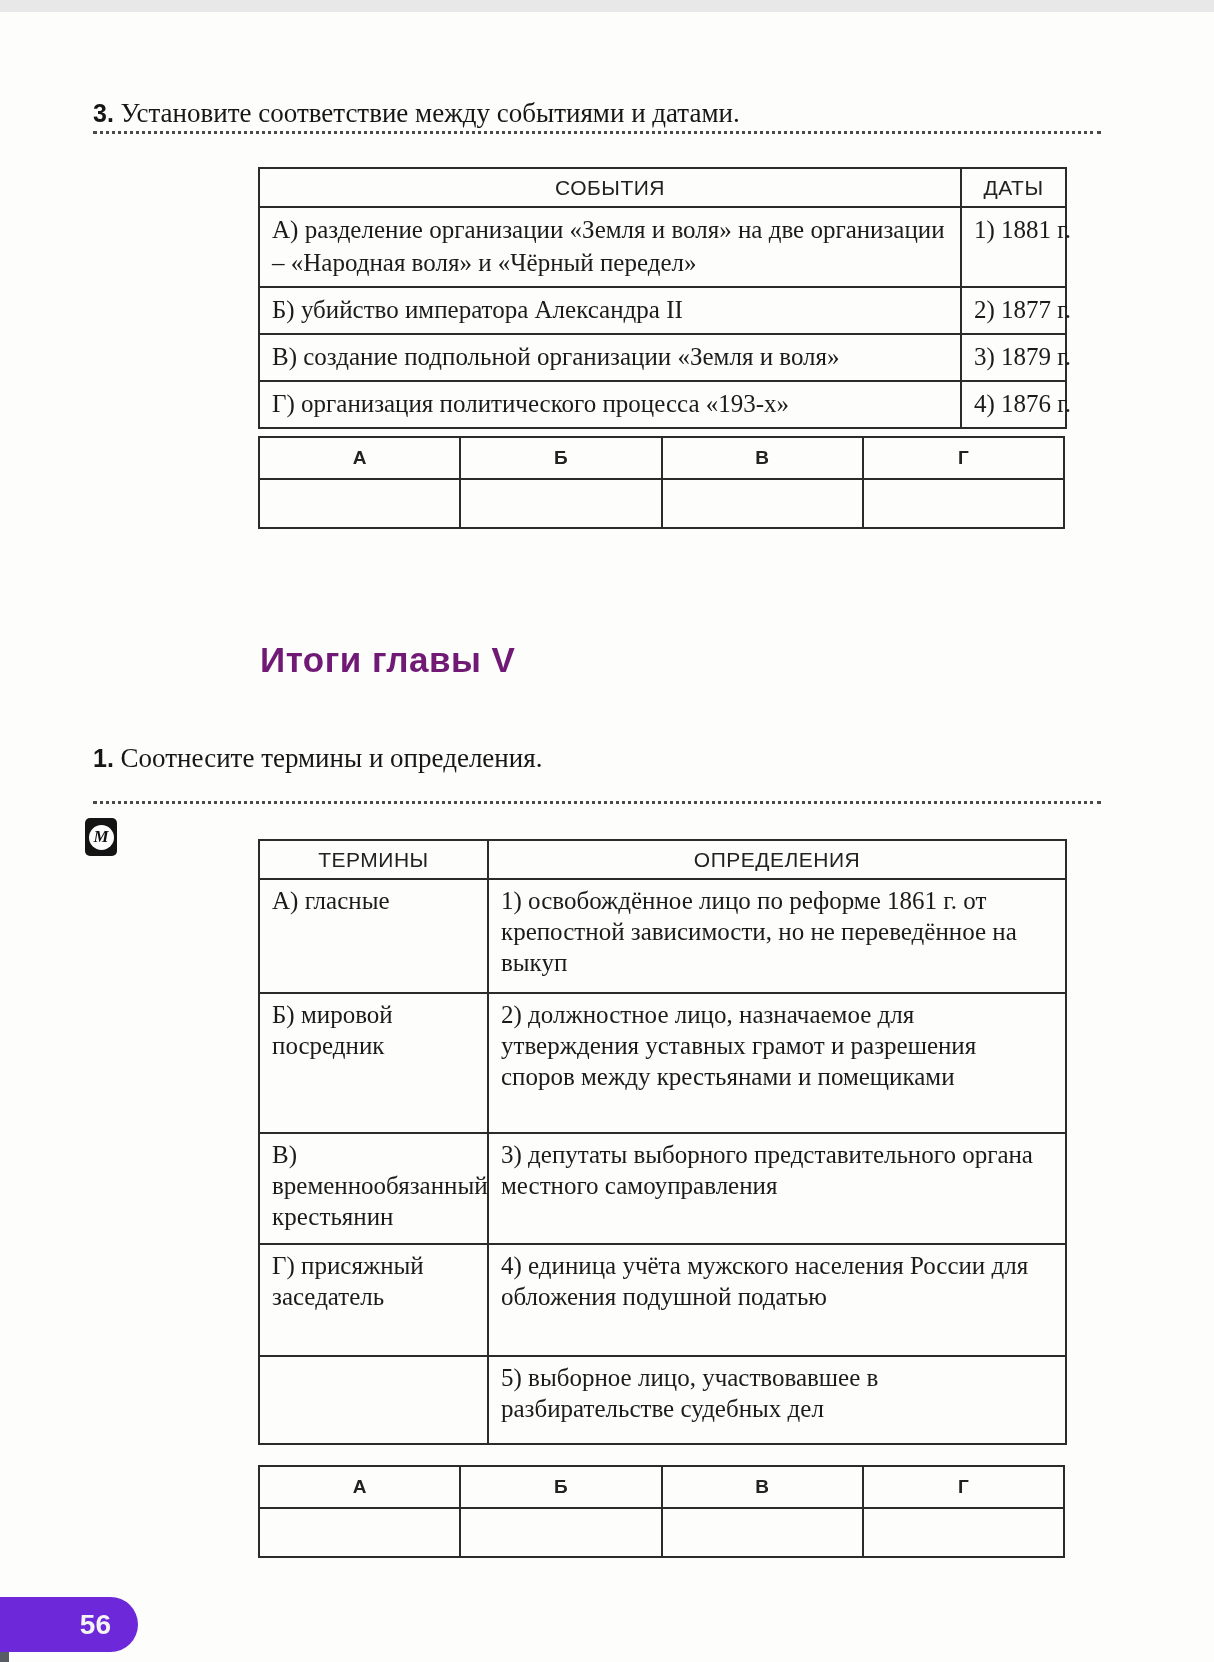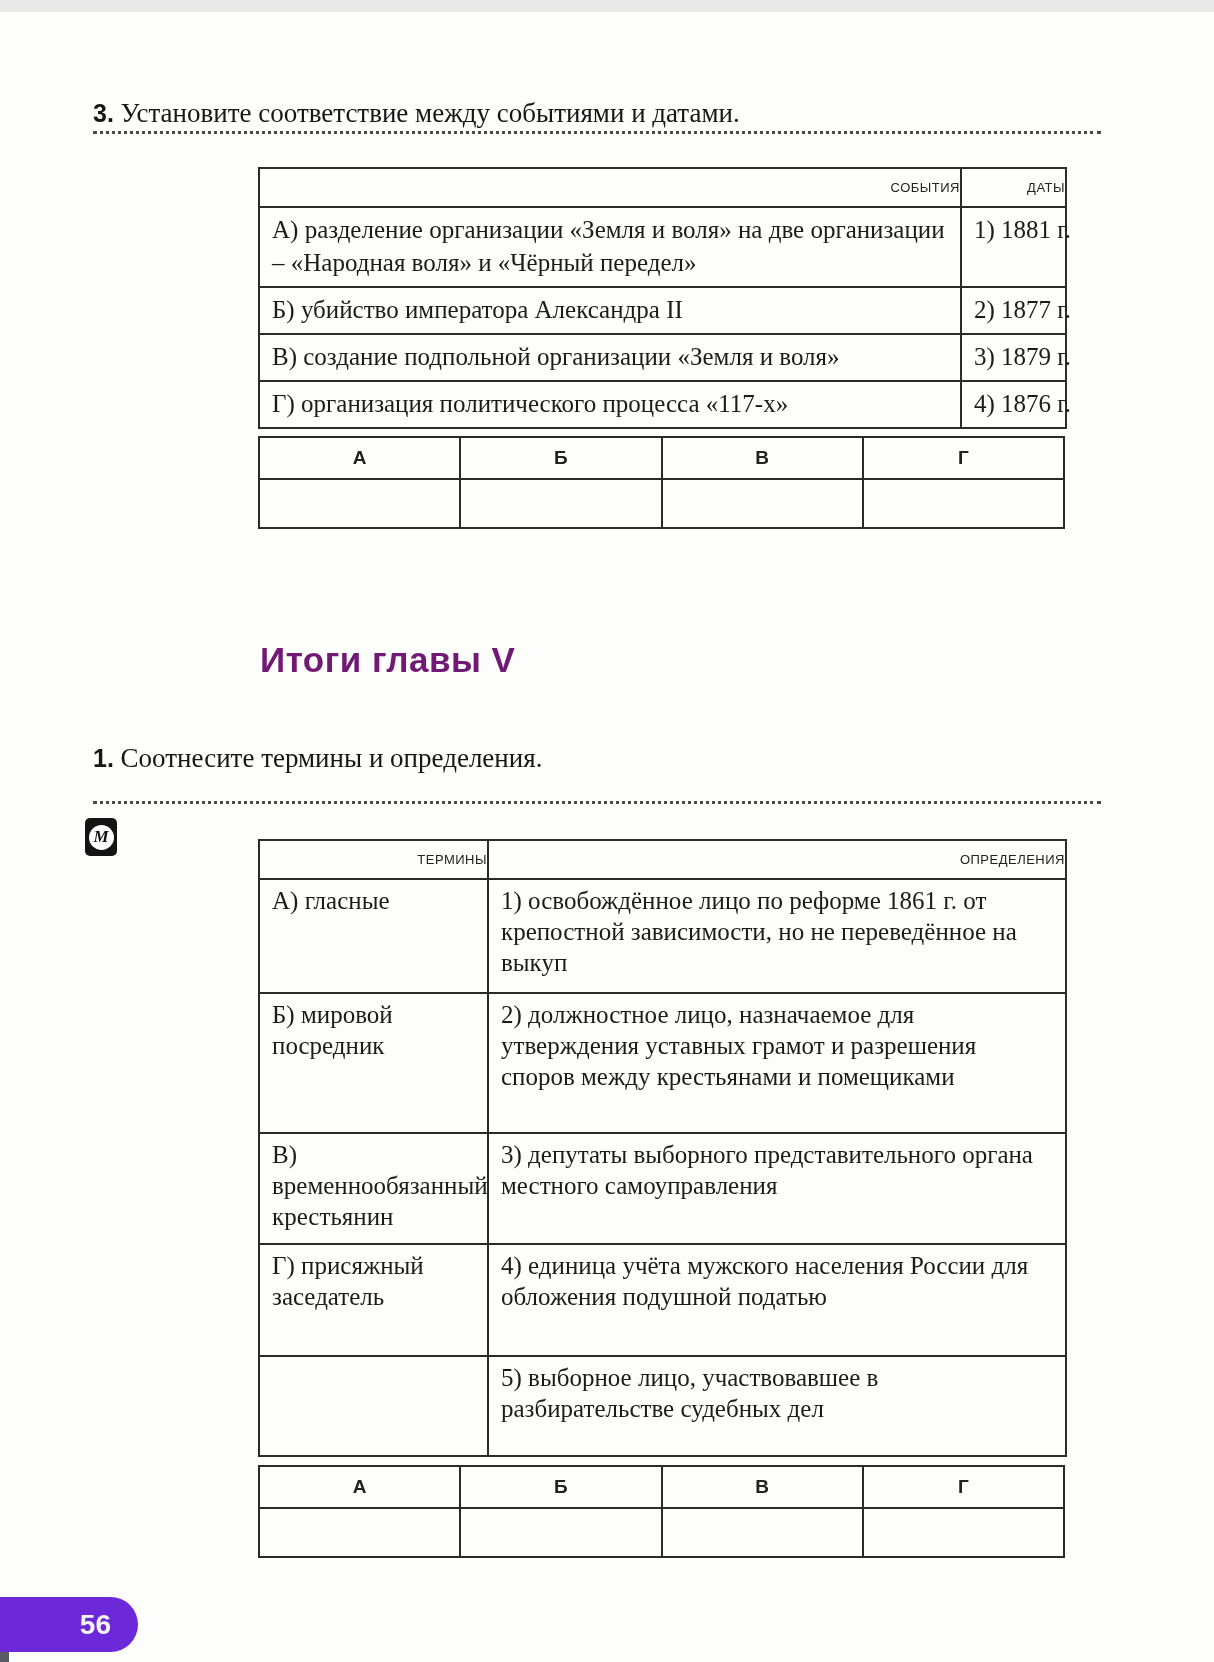--- a/index.html
+++ b/index.html
@@ -25,22 +25,22 @@
     position:absolute; left:93px; width:1008px; height:0;
     border-bottom:3px dotted #4a4a4a;
   }
 
   
   table.match { position:absolute; left:258px; width:807px; border-collapse:collapse; table-layout:fixed; }
   table.match th, table.match td { border:2px solid #2b2b2b; vertical-align:top; }
   table.match th {
     font-family:"Liberation Sans", sans-serif;
     font-weight:normal; letter-spacing:0.5px;
-    font-size:13px; color:#222;
-    height:39px; vertical-align:middle; text-align:right;
+    font-size:21px; color:#222;
+    height:39px; vertical-align:middle; text-align:center;
   }
   table.match td {
     font-size:25px; line-height:33px;
     padding:5px 10px 7px 12px;
   }
   td.date-cell { white-space:nowrap; padding-left:9px; }
 
   #table-events col.c-event { width:702px; }
   #table-events col.c-date  { width:105px; }
 
@@ -126,21 +126,21 @@
       </tr>
       <tr style="height:41px">
         <td>Б) убийство императора Александра II</td>
         <td class="date-cell">2) 1877 г.</td>
       </tr>
       <tr style="height:41px">
         <td>В) создание подпольной организации «Земля и воля»</td>
         <td class="date-cell">3) 1879 г.</td>
       </tr>
       <tr style="height:41px">
-        <td>Г) организация политического процесса «117-х»</td>
+        <td>Г) организация политического процесса «193-х»</td>
         <td class="date-cell">4) 1876 г.</td>
       </tr>
     </tbody>
   </table>
 
   <table class="answer" style="top:424px">
     <thead>
       <tr>
         <th>А</th>
         <th>Б</th>
@@ -191,21 +191,21 @@
         <td>2) должностное лицо, назначаемое для утверждения уставных грамот и разрешения споров между крестьянами и помещиками</td>
       </tr>
       <tr style="height:111px">
         <td>В) временнообязанный крестьянин</td>
         <td>3) депутаты выборного представительного органа местного самоуправления</td>
       </tr>
       <tr style="height:112px">
         <td>Г) присяжный заседатель</td>
         <td>4) единица учёта мужского населения России для обложения подушной податью</td>
       </tr>
-      <tr style="height:100px">
+      <tr style="height:88px">
         <td></td>
         <td>5) выборное лицо, участвовавшее в разбирательстве судебных дел</td>
       </tr>
     </tbody>
   </table>
 
   <table class="answer" style="top:1453px">
     <thead>
       <tr>
         <th>А</th>

